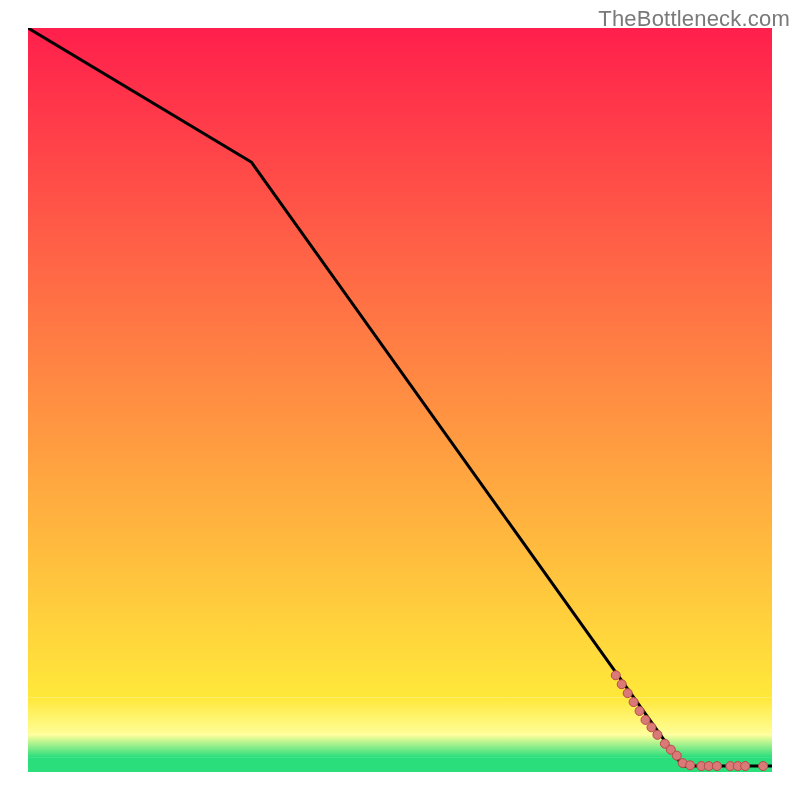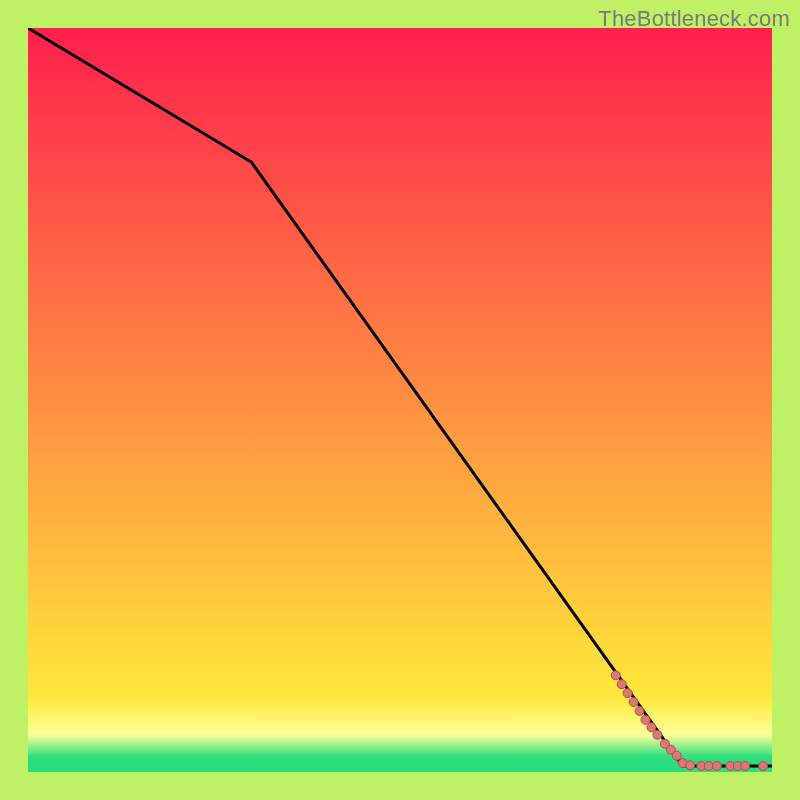--- a/index.html
+++ b/index.html
@@ -8,21 +8,21 @@
     width: 800px;
     height: 800px;
     background: #000;
     overflow: hidden;
     font-family: Arial, Helvetica, sans-serif;
   }
   .stage {
     position: relative;
     width: 800px;
     height: 800px;
-    background: #bef264;
+    background: #ffffff;
   }
   .plot {
     position: absolute;
     left: 28px;
     top: 28px;
     width: 744px;
     height: 744px;
   }
   .plot svg {
     display: block;

